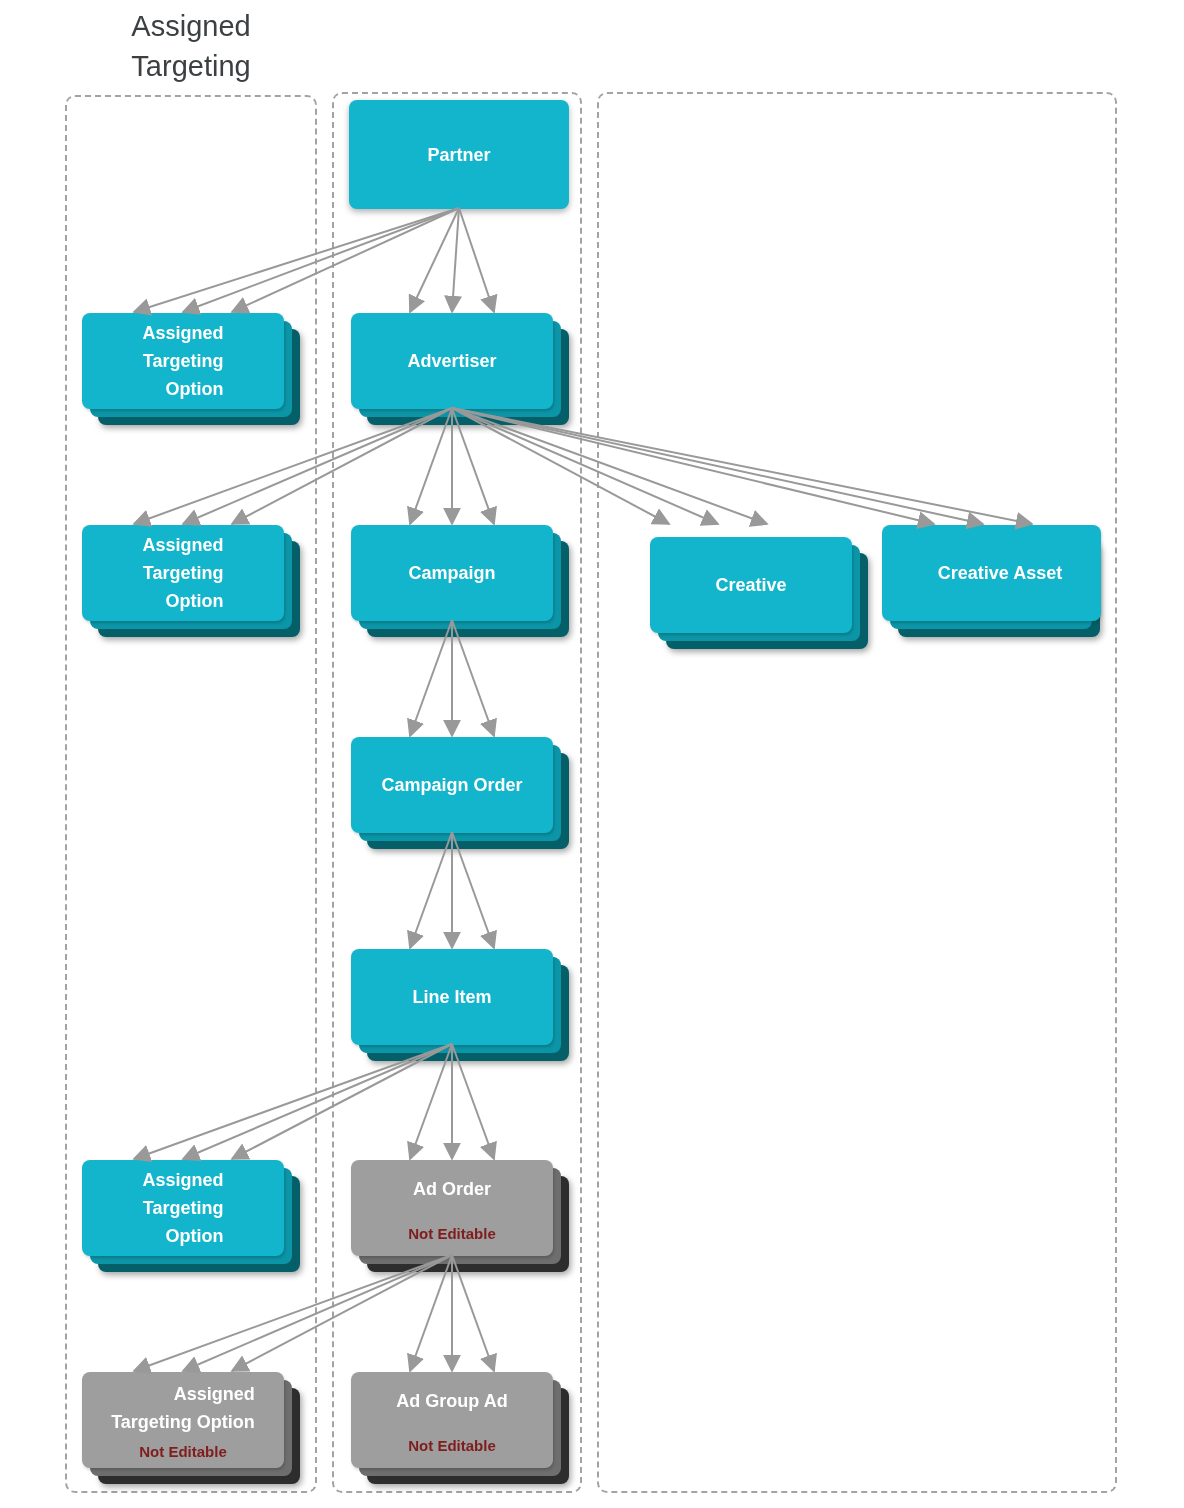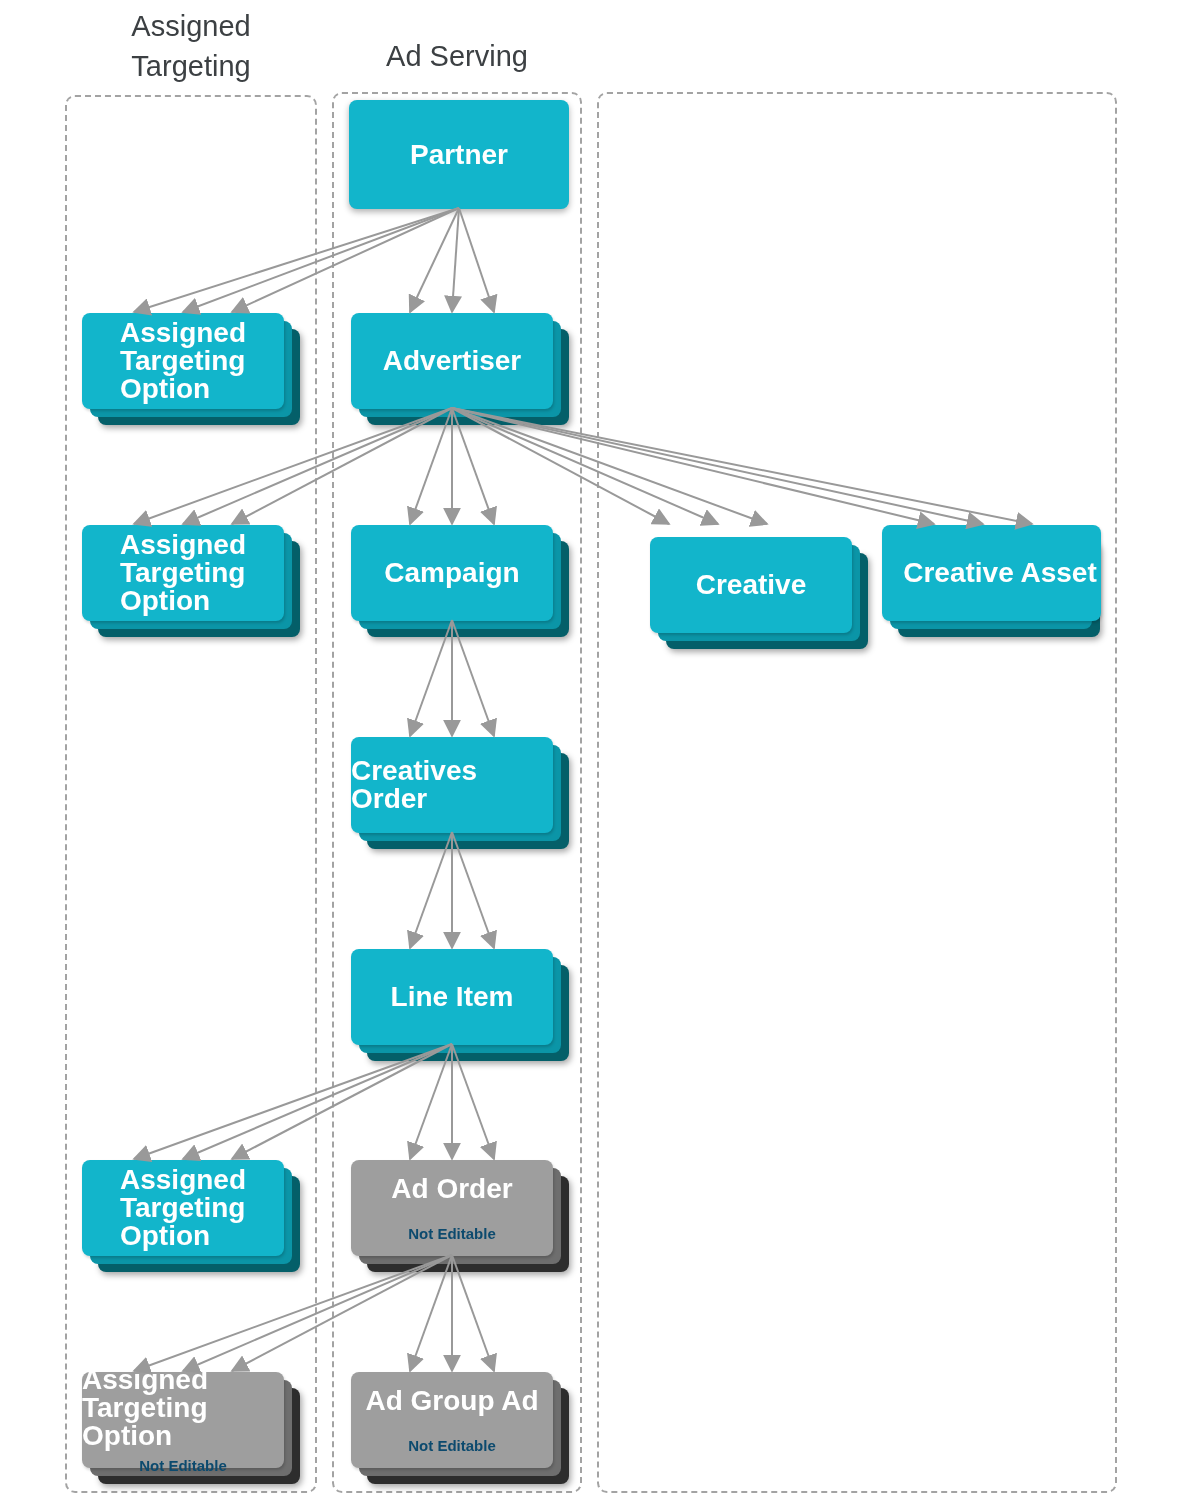--- a/index.html
+++ b/index.html
@@ -30,36 +30,35 @@
     box-shadow:1px 2px 3px rgba(0,0,0,0.18);
   }
   .node.single .main{box-shadow:0 3px 6px rgba(0,0,0,0.3);}
   .node.cyan .main{background:var(--cyan);}
   .node.cyan .l2{background:var(--cyan-mid);}
   .node.cyan .l3{background:var(--cyan-dark);}
   .node.gray .main{background:var(--gray);}
   .node.gray .l2{background:var(--gray-mid);}
   .node.gray .l3{background:var(--gray-dark);}
   .node-title{
-    color:#ffffff;font-size:28px;font-weight:700;line-height:28px;
-    text-align:left;white-space:pre-line;
-  }
-  .node-sub{color:#0c4a6e;font-size:15px;font-weight:700;text-align:center;}
+    color:#ffffff;font-size:18px;font-weight:700;line-height:28px;
+    text-align:right;white-space:pre-line;
+  }
+  .node-sub{color:#7f1d1d;font-size:15px;font-weight:700;text-align:center;}
 
   #edges{position:absolute;left:0;top:0;z-index:20;pointer-events:none;}
   #edges line{stroke:var(--edge);stroke-width:2;}
 </style>
 </head>
 <body>
 
 <div id="canvas">
 
   <div class="col-header" style="left:65px;top:6px;width:252px;">Assigned
 Targeting</div>
-  <div class="col-header" style="left:332px;top:36px;width:250px;">Ad Serving</div>
 
   <div class="column" style="left:65px;top:95px;width:252px;height:1398px;"></div>
   <div class="column" style="left:332px;top:92px;width:250px;height:1401px;"></div>
   <div class="column" style="left:597px;top:92px;width:520px;height:1401px;"></div>
 
   <div id="nodes">
       <div class="node cyan single" style="left: 349px; top: 100px; width: 220px; height: 109px;">
         <div class="main" style="width: 220px; height: 109px;">
           <div class="node-title">Partner</div>
         </div>
@@ -107,21 +106,21 @@
         <div class="layer l3" style="left: 16px; top: 16px; width: 202px; height: 96px;"></div>
         <div class="layer l2" style="left: 8px; top: 8px; width: 202px; height: 96px;"></div>
         <div class="main" style="width: 202px; height: 96px; padding-left: 17px;">
           <div class="node-title">Creative Asset</div>
         </div>
       </div>
       <div class="node cyan" style="left: 351px; top: 737px; width: 202px; height: 96px;">
         <div class="layer l3" style="left: 16px; top: 16px; width: 202px; height: 96px;"></div>
         <div class="layer l2" style="left: 8px; top: 8px; width: 202px; height: 96px;"></div>
         <div class="main" style="width: 202px; height: 96px;">
-          <div class="node-title">Creatives Order</div>
+          <div class="node-title">Campaign Order</div>
         </div>
       </div>
       <div class="node cyan" style="left: 351px; top: 949px; width: 202px; height: 83px;">
         <div class="layer l3" style="left: 16px; top: 16px; width: 202px; height: 96px;"></div>
         <div class="layer l2" style="left: 8px; top: 8px; width: 202px; height: 96px;"></div>
         <div class="main" style="width: 202px; height: 96px;">
           <div class="node-title">Line Item</div>
         </div>
       </div>
       <div class="node cyan" style="left: 82px; top: 1160px; width: 202px; height: 96px;">

